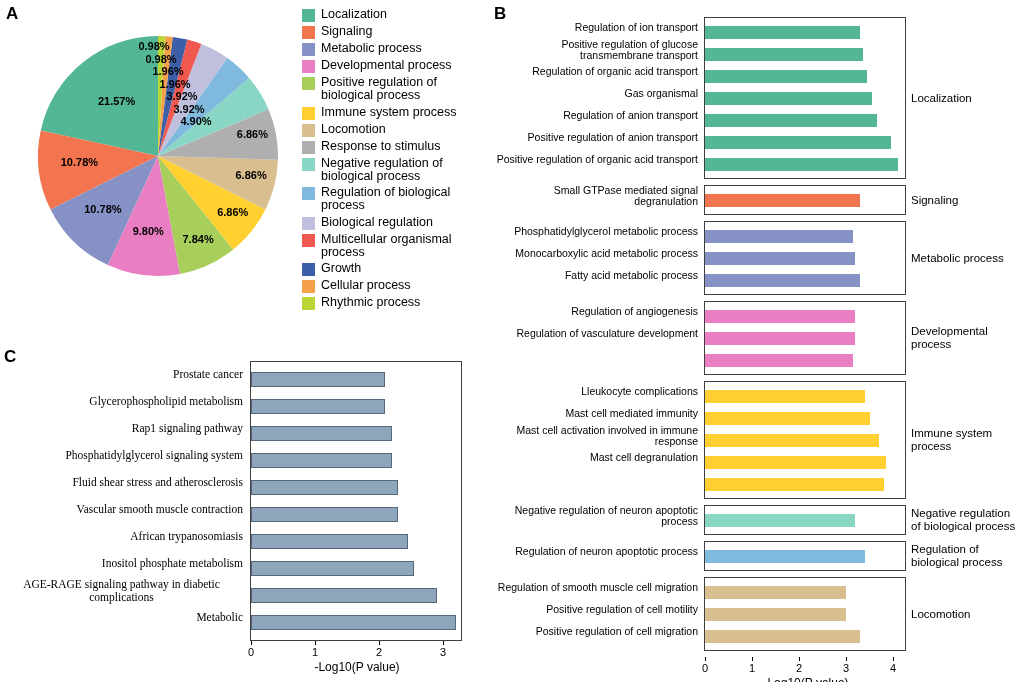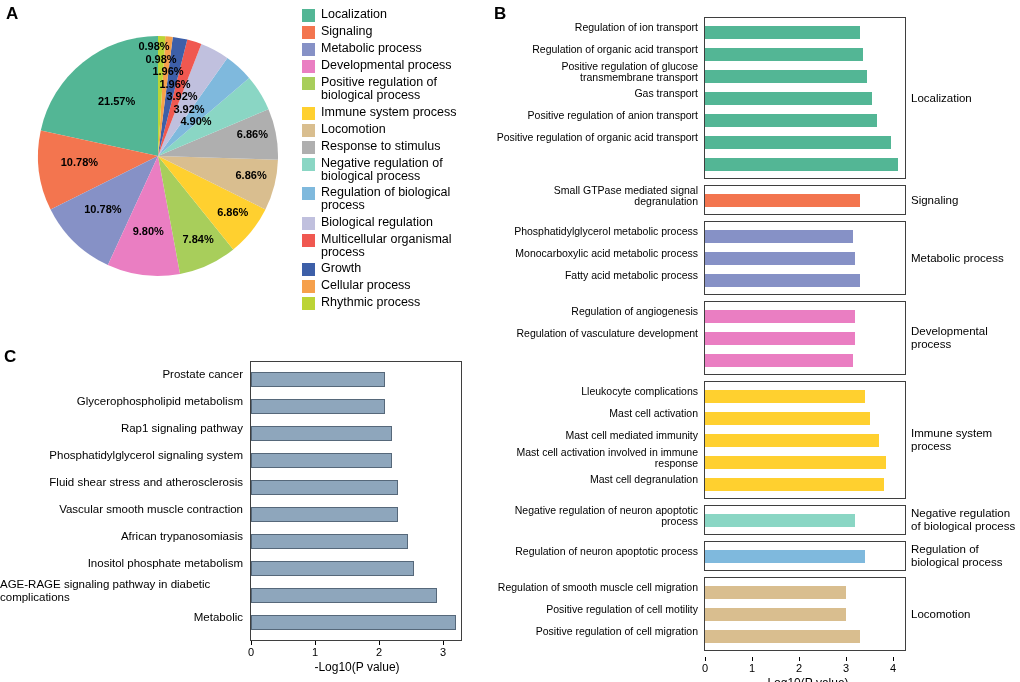--- a/index.html
+++ b/index.html
@@ -33,21 +33,21 @@
   .b-tick { position:absolute; top:0; width:1px; height:4px; background:#000; }
   .b-ticklabel { position:absolute; top:5px; transform:translateX(-50%); font-size:11px; }
   .b-xlabel { margin-left:213px; width:202px; text-align:center; font-size:12px; }
 
   
   .panel-c { position:absolute; left:0; top:345px; width:492px; height:337px; }
   .panel-c .panel-label { position:absolute; left:4px; top:2px; }
   #kegg-chart { position:absolute; left:0; top:16px; width:492px; }
   .c-group { display:flex; }
   .c-labels { width:250px; display:flex; flex-direction:column; }
-  .c-term { height:27px; display:flex; align-items:center; justify-content:flex-end; text-align:left; font-size:11.5px; line-height:1.1; padding-right:7px; }
+  .c-term { height:27px; display:flex; align-items:center; justify-content:flex-end; text-align:center; font-size:11.5px; line-height:1.1; padding-right:7px;font-family:Liberation Serif, serif; }
   .c-box { width:212px; border:1px solid #3f3f3f; padding:4px 0; display:flex; flex-direction:column; background:#fff; }
   .c-barrow { height:27px; display:flex; align-items:center; }
   .c-bar { height:15px; border:1px solid #56687a; }
   .c-axis { position:relative; margin-left:251px; width:212px; height:19px; }
   .c-tick { position:absolute; top:0; width:1px; height:4px; background:#000; }
   .c-ticklabel { position:absolute; top:5px; transform:translateX(-50%); font-size:11px; }
   .c-xlabel { margin-left:251px; width:212px; text-align:center; font-size:12px; }
 </style>
 </head>
 <body>
@@ -151,23 +151,24 @@
         </div>
       </div>
   </section>
 
   <section class="panel-b">
     <div class="panel-label">B</div>
     <div id="go-chart">
         <div class="b-group">
           <div class="b-labels">
             <div class="b-term">Regulation of ion transport</div>
+            <div class="b-term">Positive regulation of glucose transmembrane transport</div>
             <div class="b-term">Regulation of organic acid transport</div>
-            <div class="b-term">Positive regulation of glucose transmembrane transport</div>
-            <div class="b-term">Gas transport</div>
+            <div class="b-term">Gas organismal</div>
+            <div class="b-term">Regulation of anion transport</div>
             <div class="b-term">Positive regulation of anion transport</div>
             <div class="b-term">Positive regulation of organic acid transport</div>
           </div>
           <div class="b-box">
             <div class="b-barrow">
               <div class="b-bar" style="width: 155.1px; background: rgb(83, 182, 149);"></div>
             </div>
             <div class="b-barrow">
               <div class="b-bar" style="width: 157.5px; background: rgb(83, 182, 149);"></div>
             </div>
@@ -233,21 +234,20 @@
             </div>
             <div class="b-barrow">
               <div class="b-bar" style="width: 148px; background: rgb(234, 126, 194);"></div>
             </div>
           </div>
           <div class="b-gname">Developmental process</div>
         </div>
         <div class="b-group">
           <div class="b-labels">
             <div class="b-term">Lleukocyte complications</div>
-            <div class="b-term">Mast cell activation</div>
             <div class="b-term">Mast cell mediated immunity</div>
             <div class="b-term">Mast cell activation involved in immune response</div>
             <div class="b-term">Mast cell degranulation</div>
           </div>
           <div class="b-box">
             <div class="b-barrow">
               <div class="b-bar" style="width: 159.8px; background: rgb(255, 208, 47);"></div>
             </div>
             <div class="b-barrow">
               <div class="b-bar" style="width: 164.5px; background: rgb(255, 208, 47);"></div>

